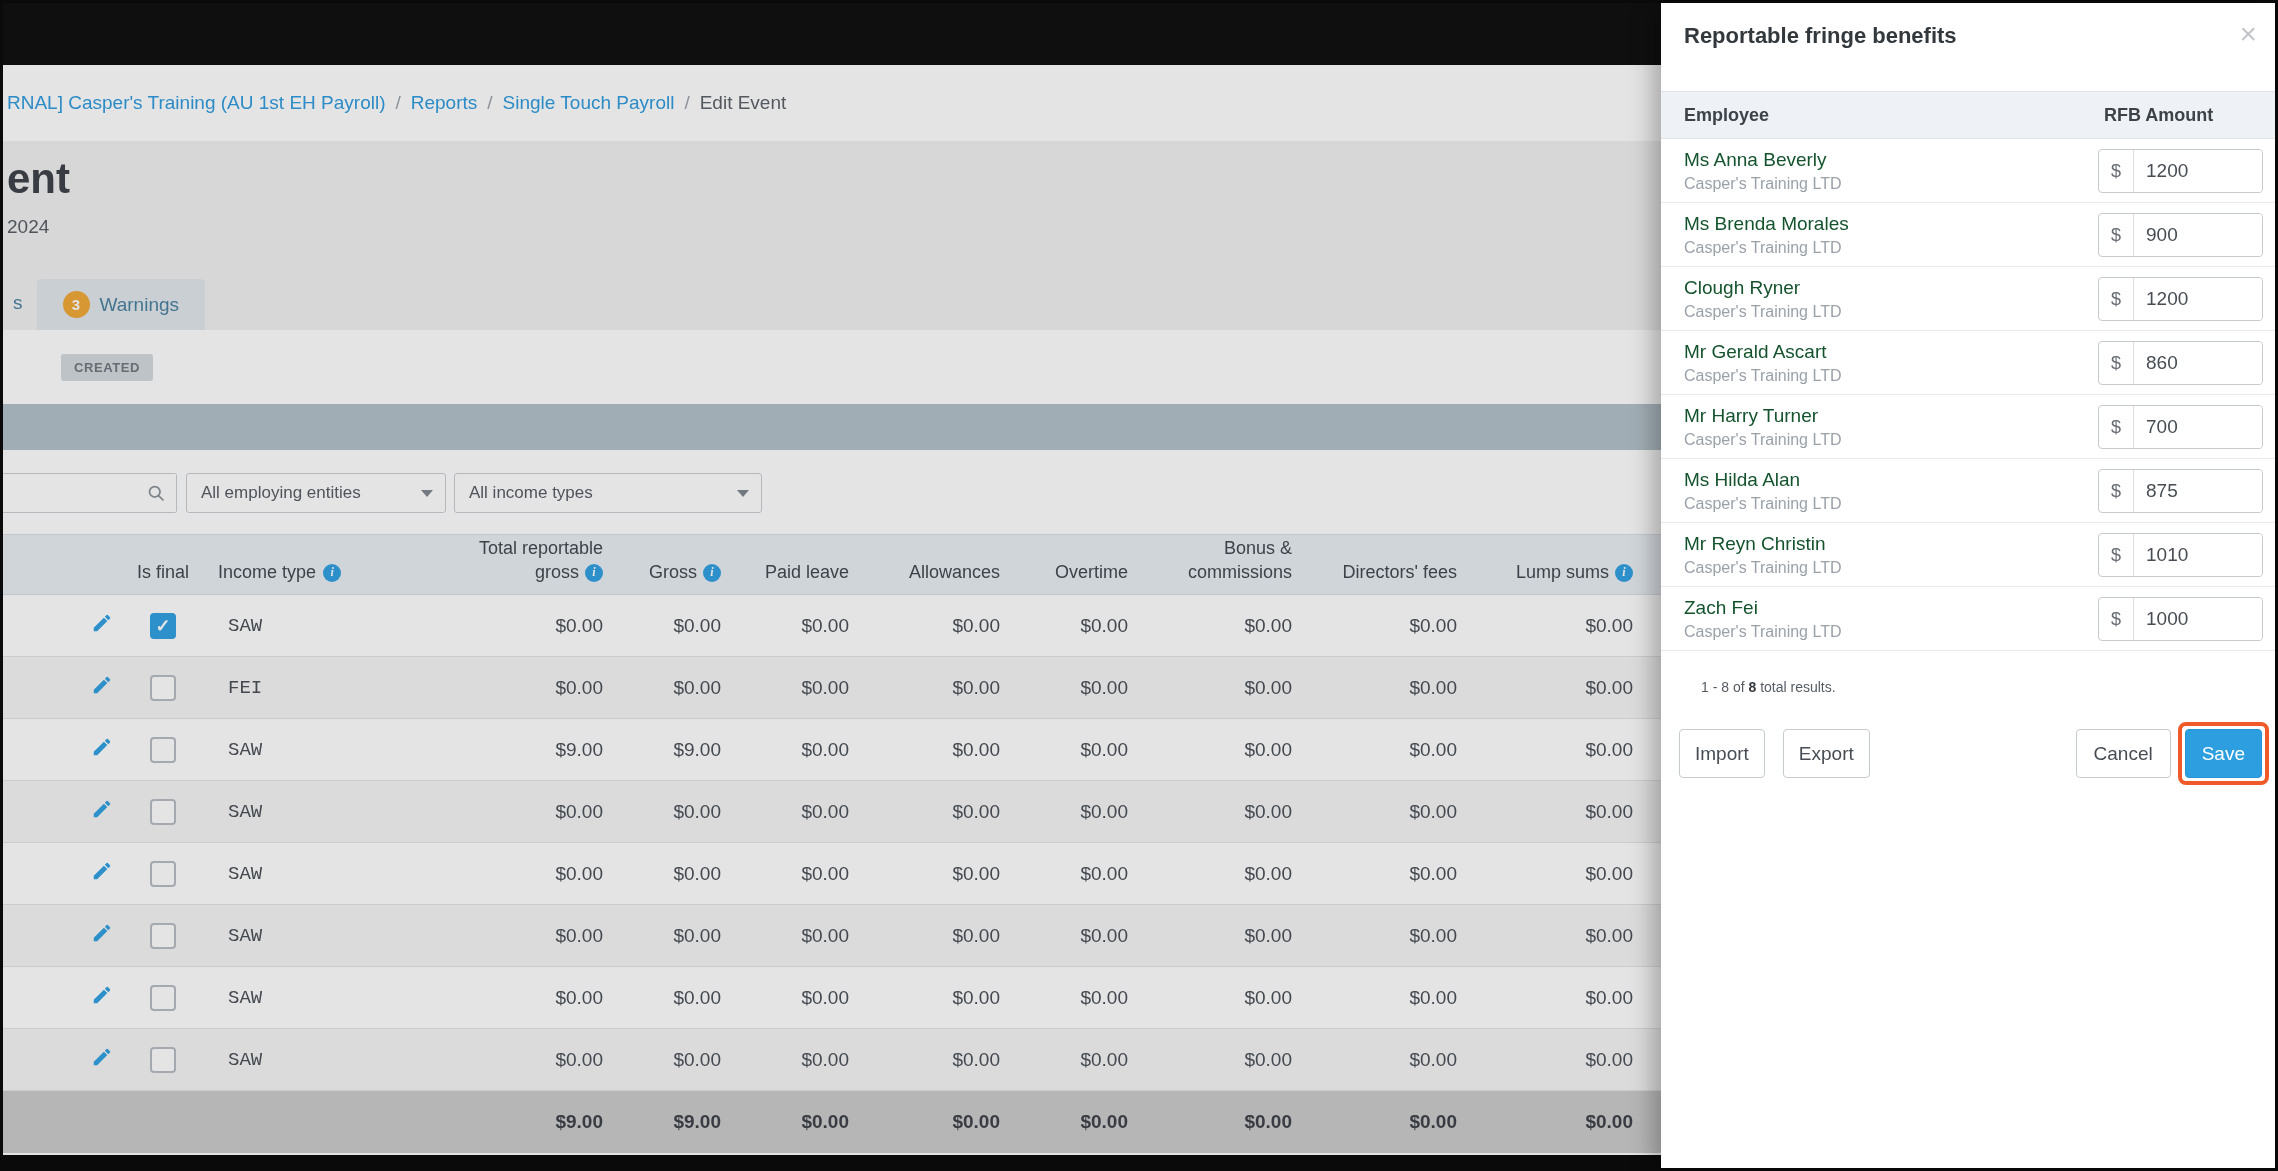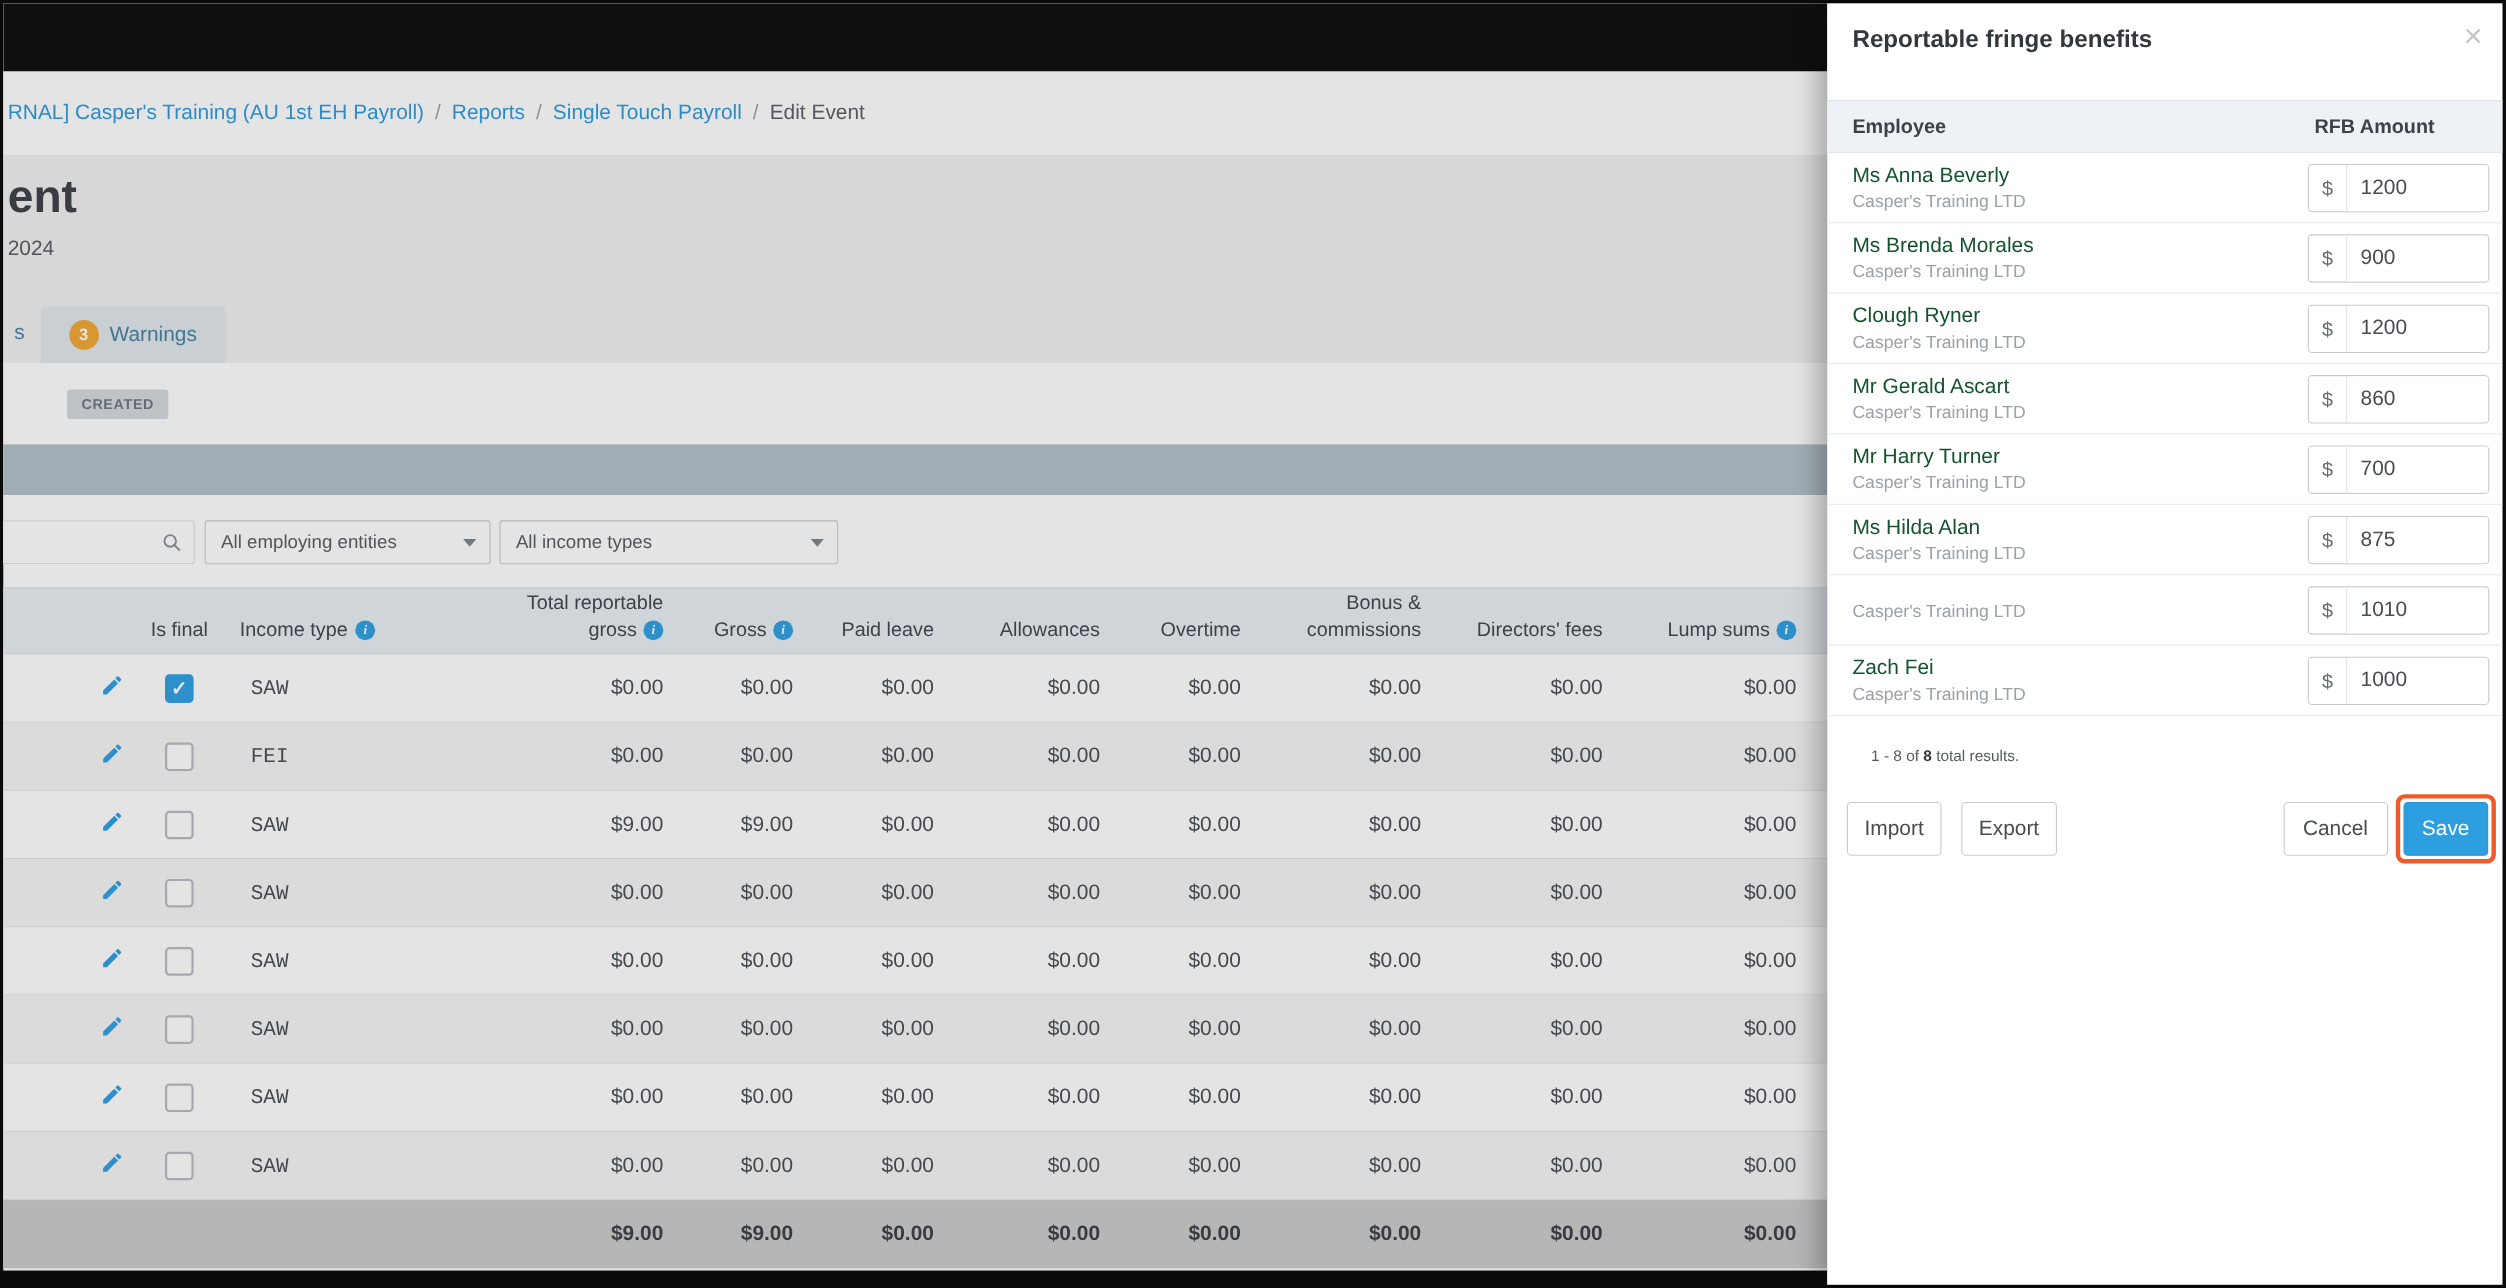--- a/index.html
+++ b/index.html
@@ -443,20 +443,21 @@
     <div class="m-row">
       <span class="m-name">Ms Hilda Alan</span>
       <span class="m-company">Casper's Training LTD</span>
       <span class="amount-group">
         <span class="amount-prefix">$</span>
         <input class="amount-input" type="text" value="875" style="">
       </span>
     </div>
 
     <div class="m-row">
+      <span class="m-name">Mr Reyn Christin</span>
       <span class="m-company">Casper's Training LTD</span>
       <span class="amount-group">
         <span class="amount-prefix">$</span>
         <input class="amount-input" type="text" value="1010" style="">
       </span>
     </div>
 
     <div class="m-row">
       <span class="m-name">Zach Fei</span>
       <span class="m-company">Casper's Training LTD</span>

